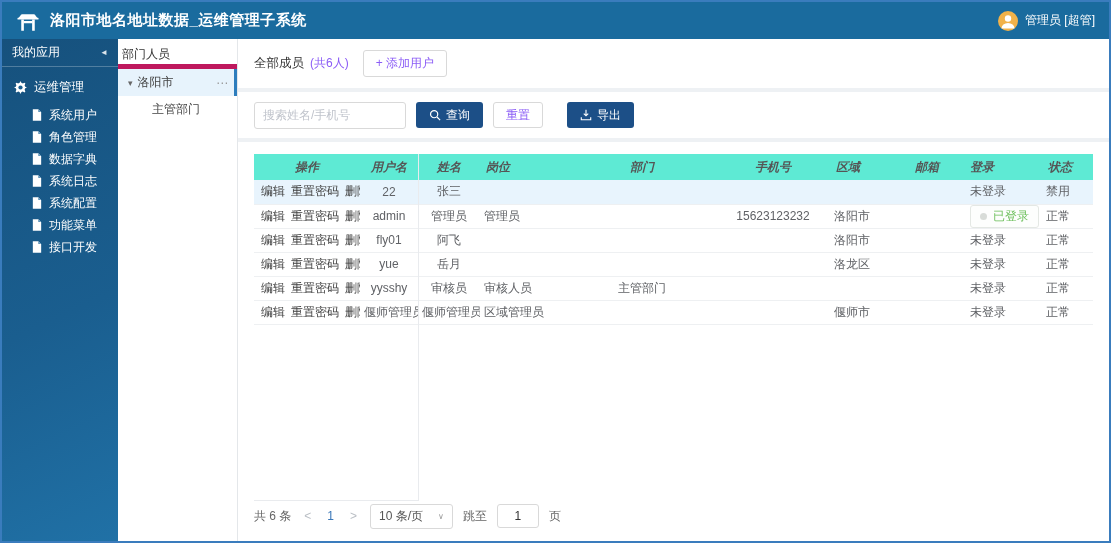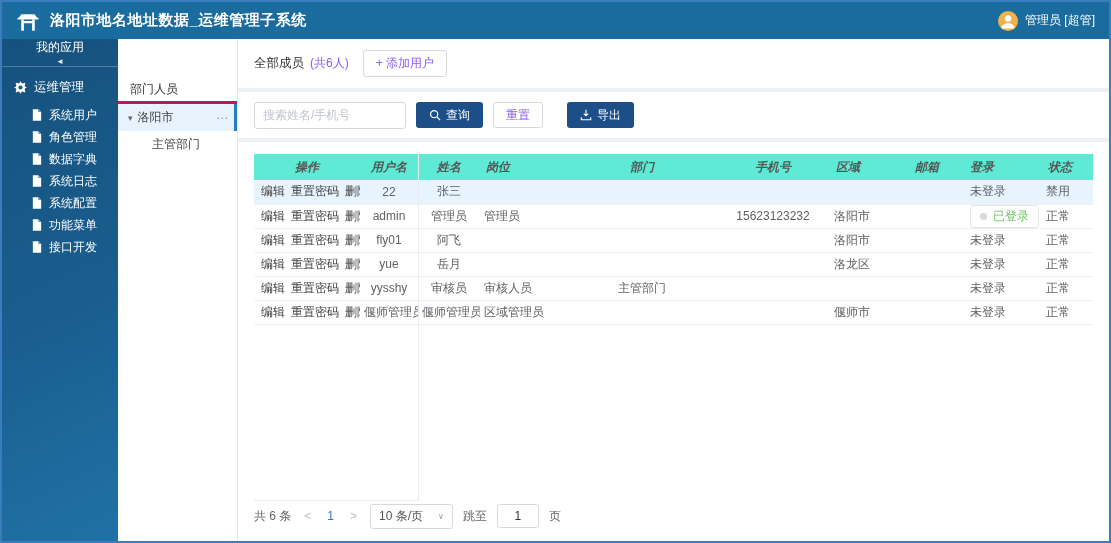--- a/index.html
+++ b/index.html
@@ -26,38 +26,37 @@
   
   .sidebar {
     flex: 0 0 116px; width: 116px;
     background: linear-gradient(155deg, #16517d 0%, #1a5e8f 55%, #2071a6 100%);
     color: #fff; font-size: 12px;
   }
   .apps-row {
     height: 28px; display: flex; align-items: center; justify-content: space-between;
     padding: 0 10px; border-bottom: 1px solid rgba(255,255,255,.25);
     cursor: pointer;
-    flex-direction: column;
   }
   .apps-collapse { font-size: 8px; opacity: .85; }
   .menu-group {
     display: flex; align-items: center; gap: 7px;
     padding: 12px 0 8px 12px; font-size: 12.5px; cursor: pointer;
   }
   .side-items { display: flex; flex-direction: column; }
   .side-item {
     display: flex; align-items: center; gap: 7px;
     padding: 4px 0 4px 30px; height: 22px; cursor: pointer; white-space: nowrap;
   }
   
   .dept-panel {
     flex: 0 0 120px; width: 120px; background: #fff;
     border-right: 1px solid #e4e7ea; font-size: 12px; color: #444;
   }
-  .dept-header { height: 30px; line-height: 30px; padding-left: 12px; color: #333; border-bottom: 3px solid #be185d; margin-top: 35px; }
+  .dept-header { height: 30px; line-height: 30px; padding-left: 4px; color: #333; border-bottom: 5px solid #be185d; }
   .tree-root {
     height: 27px; display: flex; align-items: center;
     background: #e7f3fc; padding: 0 8px 0 10px; position: relative; cursor: pointer;
   }
   .tree-root::after { content: ""; position: absolute; right: 0; top: 0; bottom: 0; width: 3px; background: #2d7dbd; }
   .tree-caret { font-size: 9px; color: #666; margin-right: 5px; }
   .tree-more { margin-left: auto; color: #999; letter-spacing: 1px; }
   .tree-child { height: 27px; line-height: 27px; padding-left: 34px; cursor: pointer; }
   
   .main { flex: 1; min-width: 0; background: #eef1f4; display: flex; flex-direction: column; }

